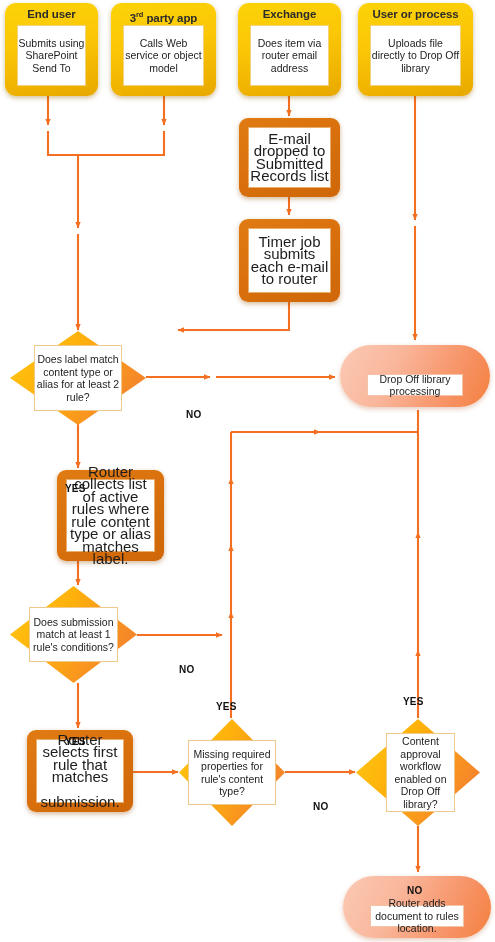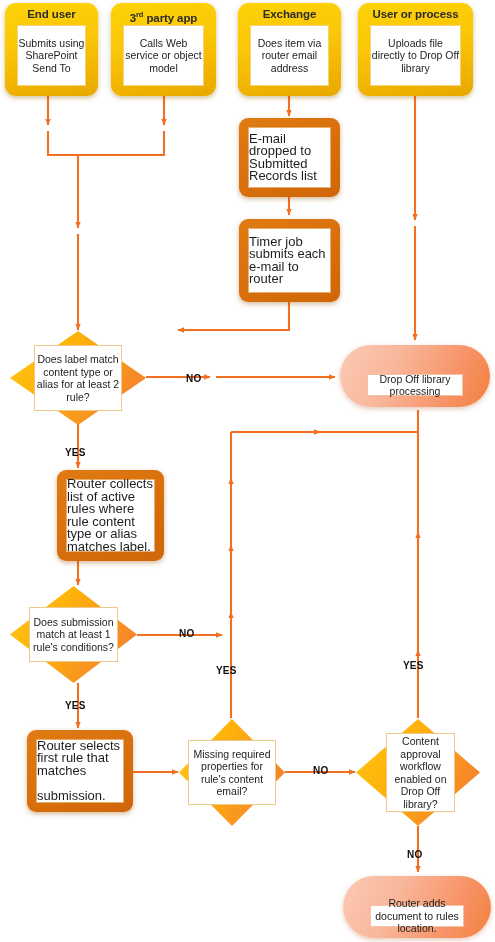--- a/index.html
+++ b/index.html
@@ -23,41 +23,41 @@
                display:flex;align-items:center;justify-content:center;}
   .lane .inner span{font-size:10.5px;color:#1d1d1d;line-height:12.5px;text-align:center;}
 
   
   .proc{border-radius:9px;
         background:linear-gradient(150deg,#e07b12 0%,#d9700d 50%,#cf6608 100%);
         box-shadow:0 2px 5px rgba(150,80,0,.40);}
   .proc .inner{position:absolute;left:9px;right:9px;top:9px;bottom:9px;
                background:#fff;border:1px solid #e9ae6c;
                display:flex;align-items:center;justify-content:center;}
-  .proc .inner span{font-size:13px;color:#1d1d1d;line-height:12.5px;}
+  .proc .inner span{font-size:15px;color:#1d1d1d;line-height:12.5px;text-align:center;}
 
   
   .dia{}
   .dia .shape{position:absolute;inset:0;}
   .dia .lbl{position:absolute;background:#fff;border:1px solid #f0c98a;
             display:flex;align-items:center;justify-content:center;}
   .dia .lbl span{font-size:10.5px;color:#1d1d1d;line-height:12.5px;text-align:center;}
 
   
   .pill{border-radius:999px;
         background:linear-gradient(115deg,#fbc9b4 0%,#f9b79c 35%,#f79468 72%,#f4803f 100%);
         box-shadow:0 2px 5px rgba(180,90,40,.32);}
   .pill .inner{position:absolute;left:27px;right:27px;top:11px;bottom:11px;
                background:#fff;border:1px solid #f3c3a6;
                display:flex;align-items:center;justify-content:center;margin-top:18px;}
   .pill .inner span{font-size:10.5px;color:#1d1d1d;line-height:12.5px;text-align:center;}
 
   
   .elbl{position:absolute;font-size:10px;font-weight:bold;color:#101010;
-        letter-spacing:.2px;white-space:nowrap;}
+        letter-spacing:.2px;white-space:nowrap;margin-top:36px;}
 </style>
 </head>
 <body>
 
 <div id="stage">
 
   <svg id="wires" viewBox="0 0 495 942">
     <defs>
       <marker id="ah" markerWidth="8" markerHeight="8" refX="6.4" refY="3.1" orient="auto" markerUnits="userSpaceOnUse">
         <path d="M0,0.3 L7,3.1 L0,5.9 z" fill="#f36f21"></path>
@@ -201,21 +201,21 @@
       <defs>
           <linearGradient id="g3" x1="0" y1="0" x2="1" y2="0.45">
         <stop offset="0" stop-color="#ffc811"></stop>
             <stop offset="0.45" stop-color="#ffb10b"></stop>
         <stop offset="1" stop-color="#f5862a"></stop>
           </linearGradient>
         </defs>
       <polygon points="53,0 106,53.5 53,107 0,53.5" fill="url(#g3)"></polygon>
     </svg>
     <div class="lbl" style="left:9px;right:9px;top:21px;bottom:21px;">
-      <span>Missing required properties for rule's content email?</span>
+      <span>Missing required properties for rule's content type?</span>
     </div>
   </div>
 
   <div class="node dia" style="left:356px;top:719px;width:124px;height:107px;">
     <svg class="shape" viewBox="0 0 124 107" preserveAspectRatio="none">
       <defs>
           <linearGradient id="g4" x1="0" y1="0" x2="1" y2="0.45">
         <stop offset="0" stop-color="#ffc811"></stop>
             <stop offset="0.45" stop-color="#ffb10b"></stop>
         <stop offset="1" stop-color="#f5862a"></stop>

